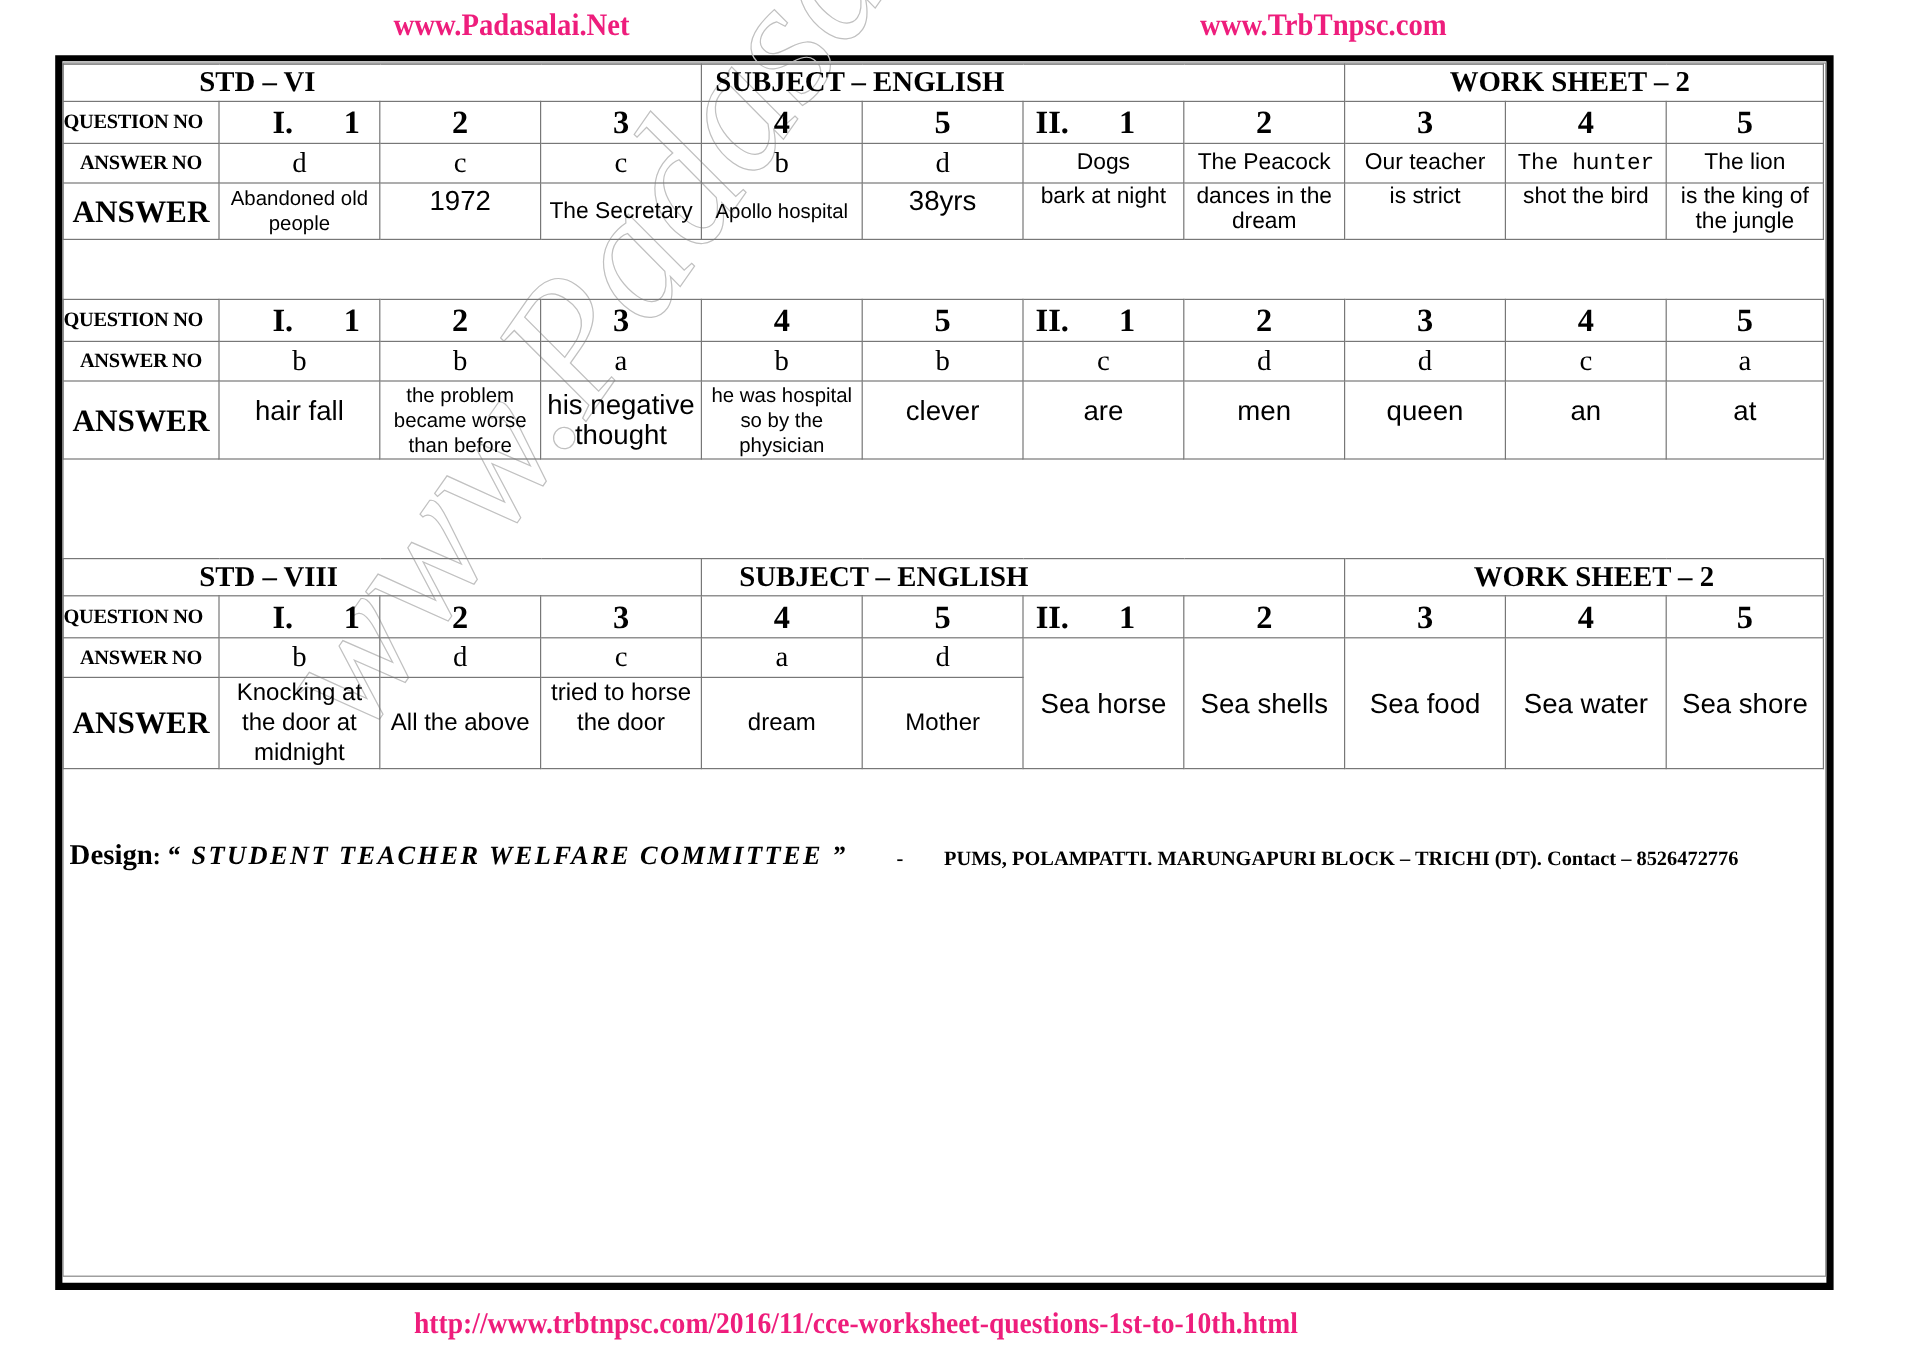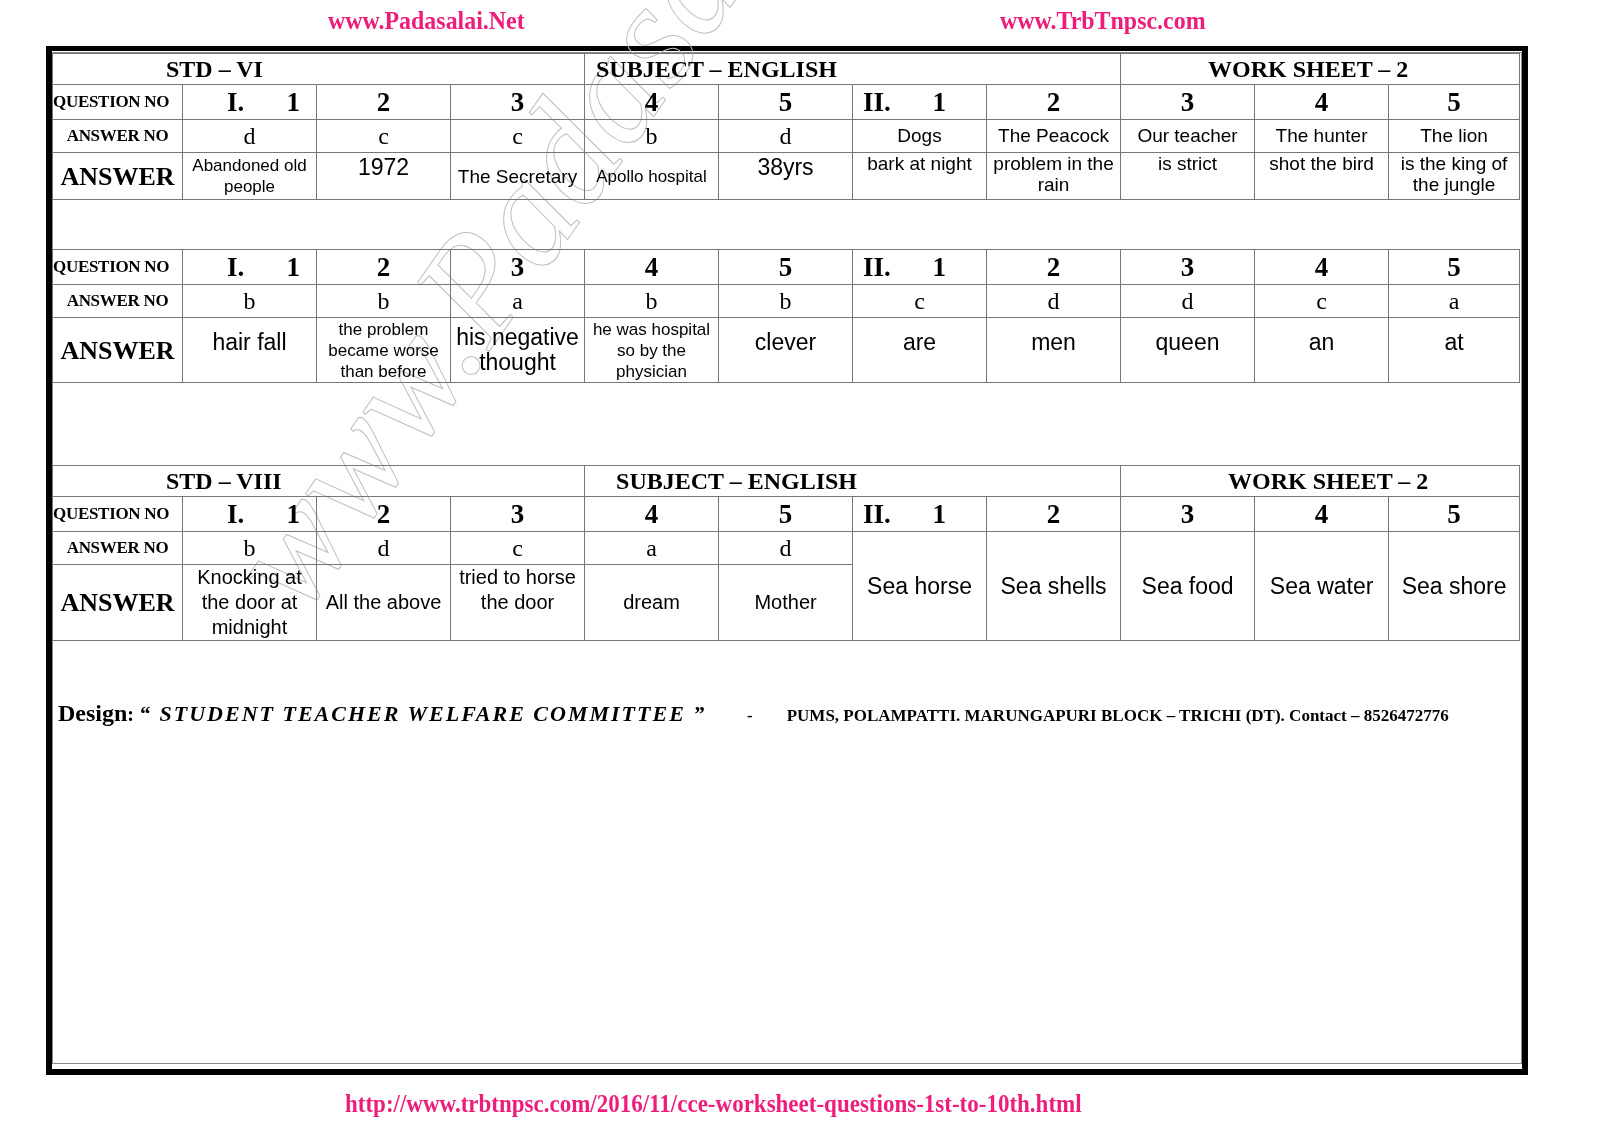--- a/index.html
+++ b/index.html
@@ -86,32 +86,32 @@
   <tr class="arow">
     <td class="alabel">ANSWER NO</td>
     <td>d</td>
     <td>c</td>
     <td>c</td>
     <td>b</td>
     <td>d</td>
     <td style="font-family:'Liberation Sans',sans-serif;font-size:19px;">Dogs</td>
     <td style="font-family:'Liberation Sans',sans-serif;font-size:19px;">The Peacock</td>
     <td style="font-family:'Liberation Sans',sans-serif;font-size:19px;">Our teacher</td>
-    <td style="font-family:Liberation Sans, sans-serif;font-size:19px;">The hunter</td>
+    <td style="font-family:Liberation Mono, monospace;font-size:19px;">The hunter</td>
     <td style="font-family:'Liberation Sans',sans-serif;font-size:19px;">The lion</td>
   </tr>
   <tr class="ansrow" style="height:47px;">
     <td class="anslabel">ANSWER</td>
     <td class="small">Abandoned old people</td>
     <td class="big" style="vertical-align:top;padding-top:2px;">1972</td>
     <td>The Secretary</td>
     <td class="small">Apollo hospital</td>
     <td class="big" style="vertical-align:top;padding-top:2px;">38yrs</td>
     <td style="vertical-align:top;">bark at night</td>
-    <td style="vertical-align:top;">problem in the rain</td>
+    <td style="vertical-align:top;">dances in the dream</td>
     <td style="vertical-align:top;">is strict</td>
     <td style="vertical-align:top;">shot the bird</td>
     <td style="vertical-align:top;">is the king of the jungle</td>
   </tr>
 </tbody>
     </table>
 </div>
 
 <div class="sheet" style="top:249px;">
 <table class="ws">

